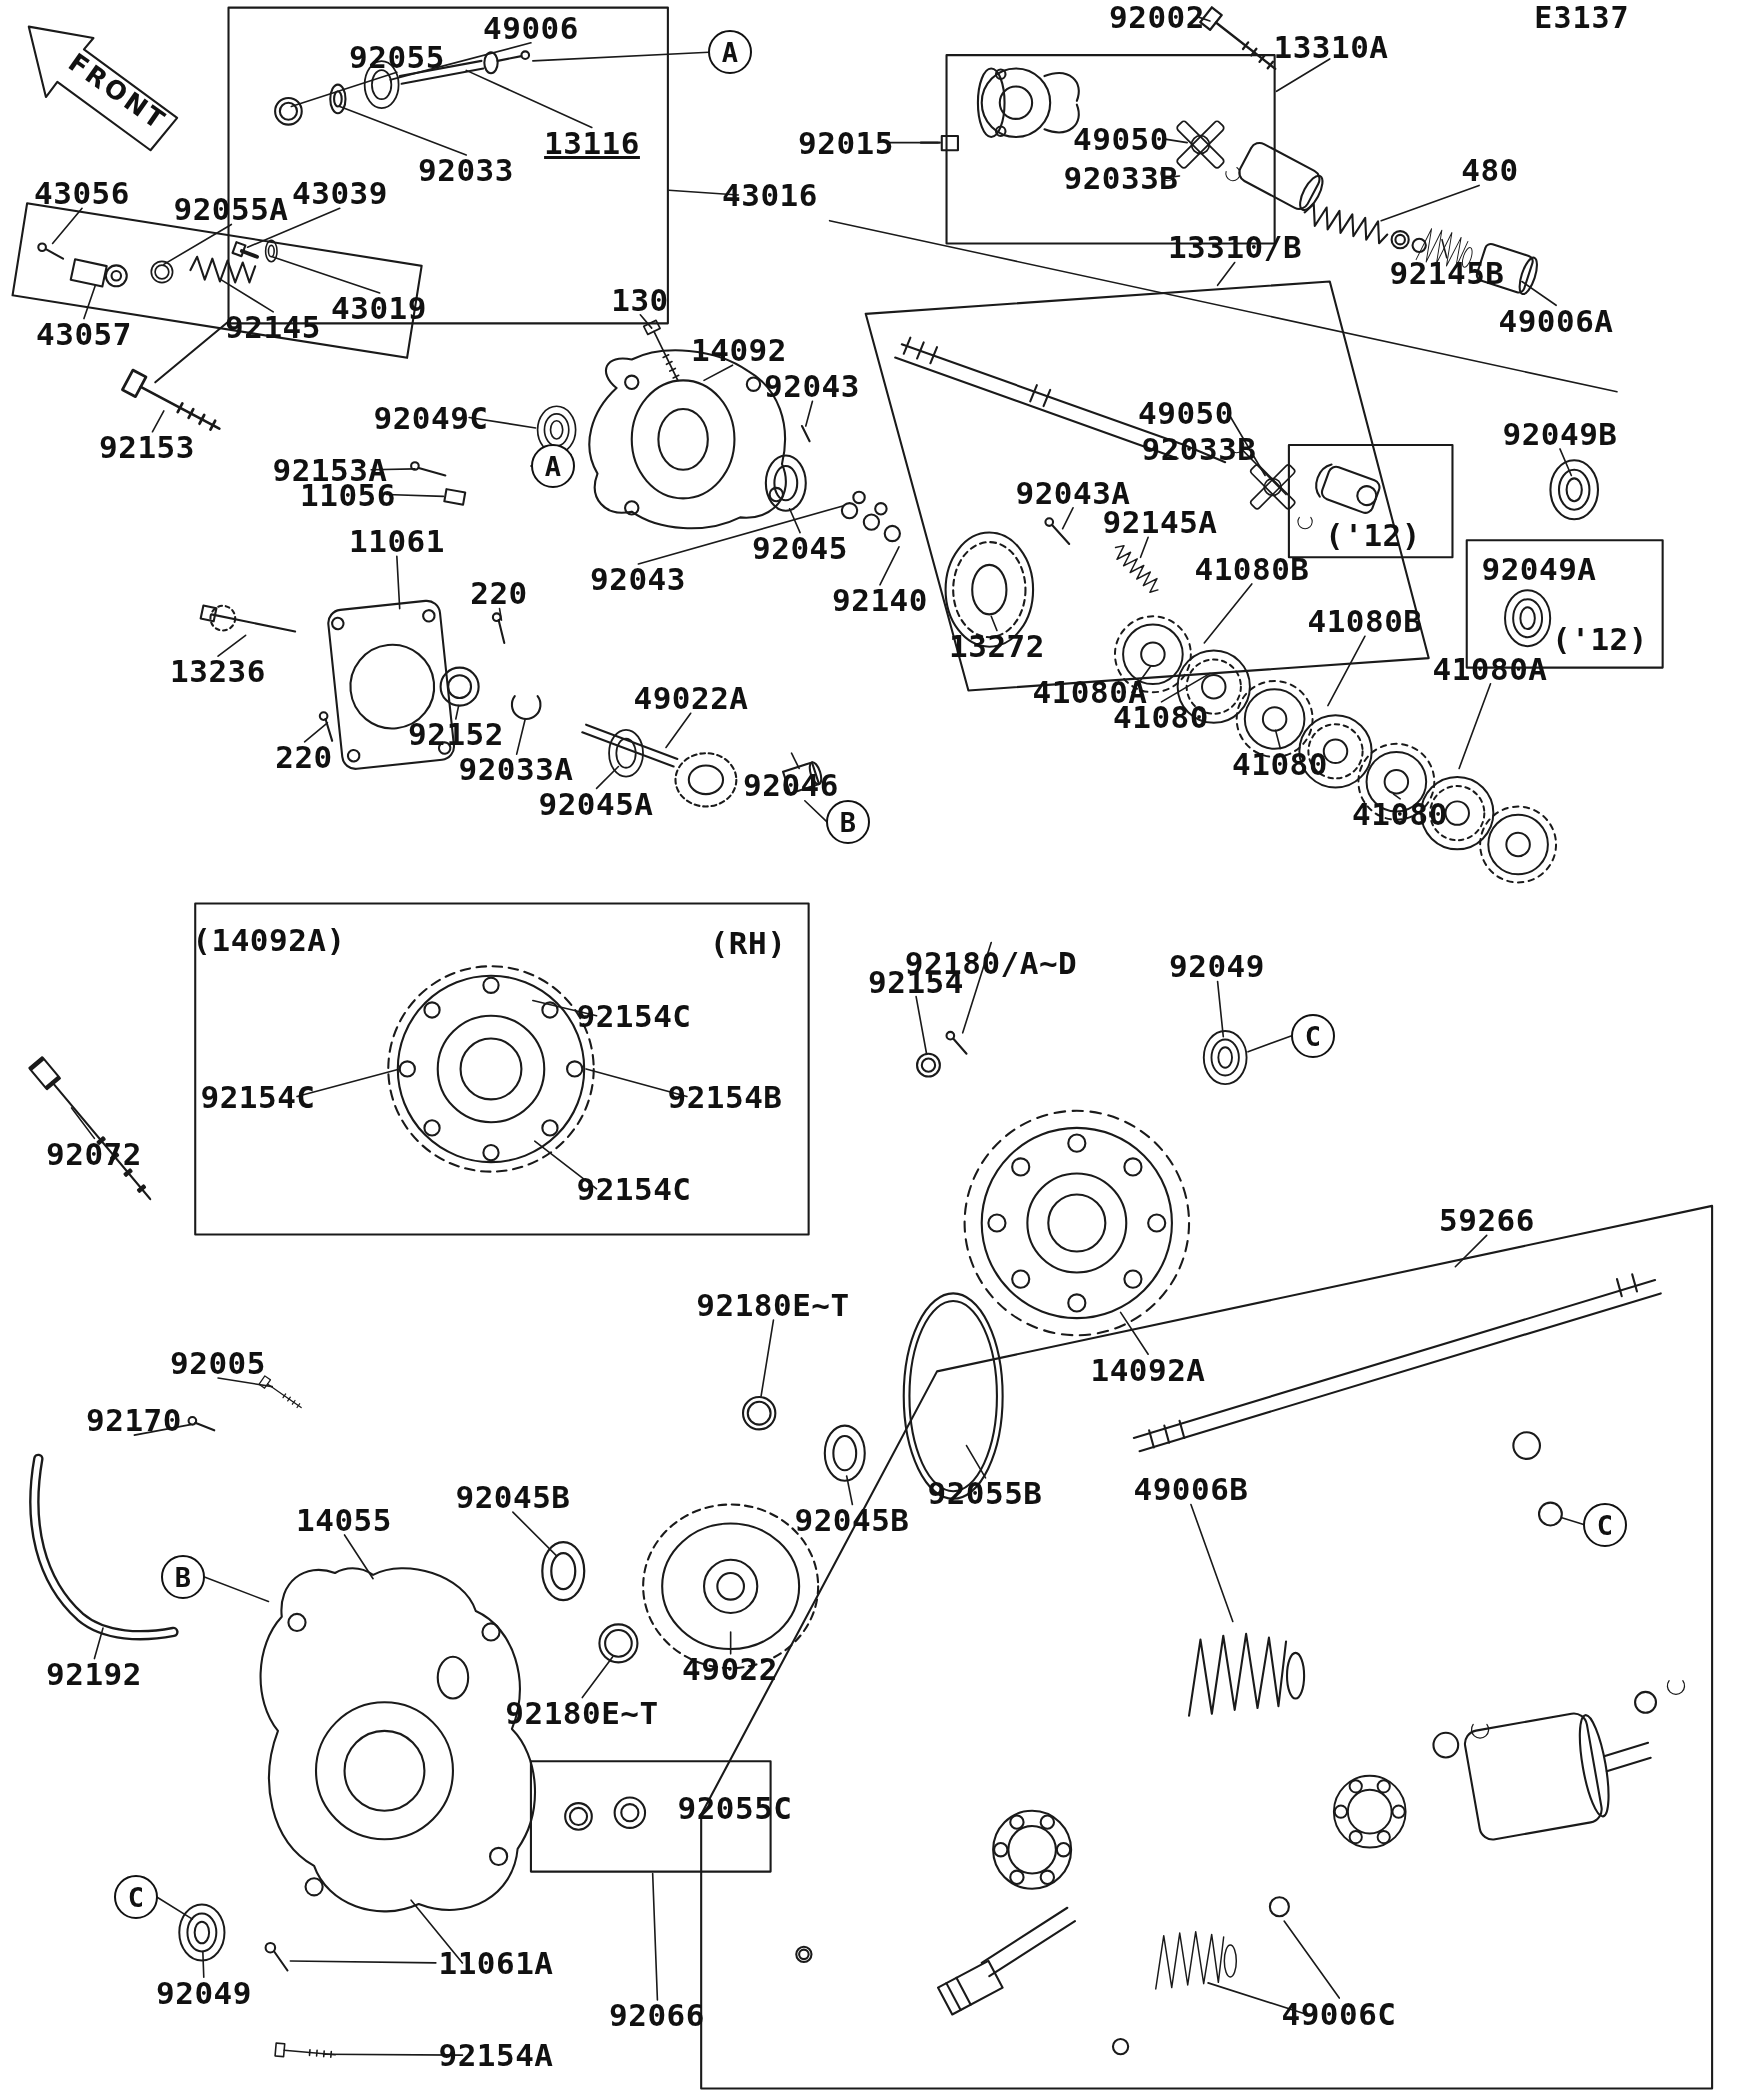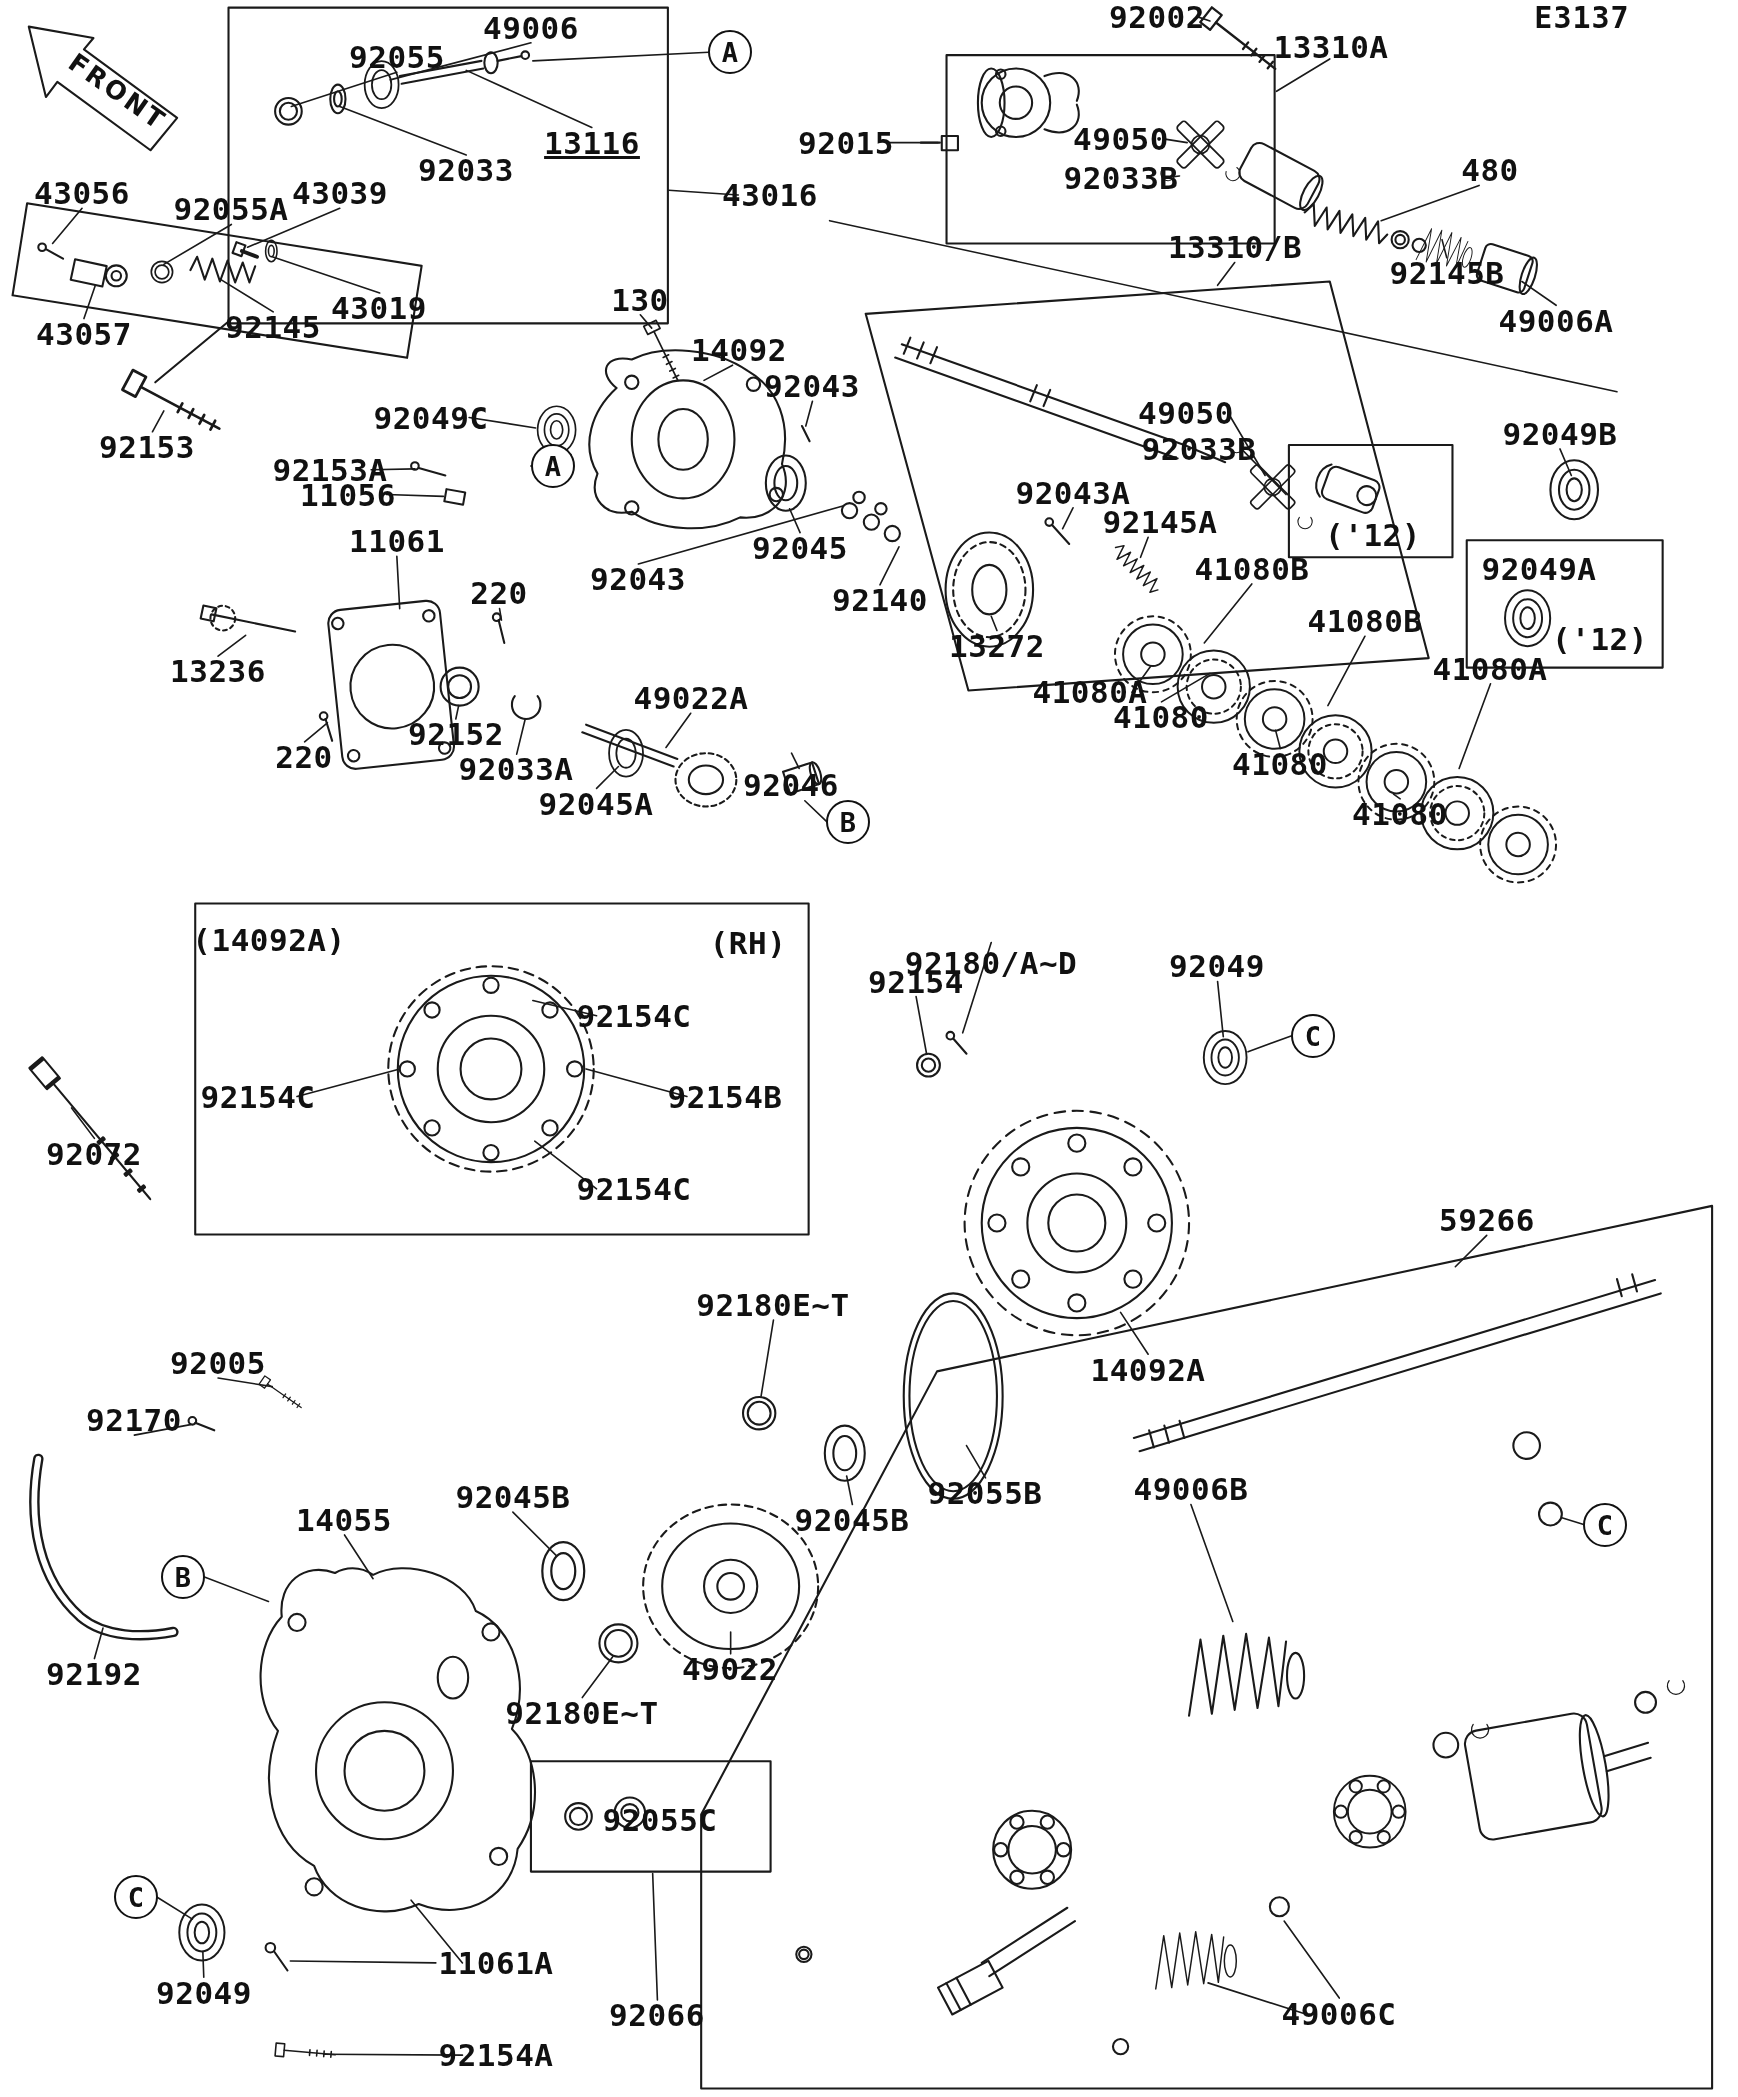--- a/index.html
+++ b/index.html
@@ -574,21 +574,21 @@
       <div class="plabel" style="left: 1148px; top: 1370px;">14092A</div>
       <div class="plabel" style="left: 134px; top: 1420px;">92170</div>
       <div class="plabel" style="left: 1191px; top: 1489px;">49006B</div>
       <div class="plabel" style="left: 513px; top: 1497px;">92045B</div>
       <div class="plabel" style="left: 985px; top: 1493px;">92055B</div>
       <div class="plabel" style="left: 344px; top: 1520px;">14055</div>
       <div class="plabel" style="left: 852px; top: 1520px;">92045B</div>
       <div class="plabel" style="left: 730px; top: 1669px;">49022</div>
       <div class="plabel" style="left: 94px; top: 1674px;">92192</div>
       <div class="plabel" style="left: 582px; top: 1713px;">92180E~T</div>
-      <div class="plabel" style="left: 660px; top: 1808px; margin-top: 12px;">92055C</div>
+      <div class="plabel" style="left: 735px; top: 1808px;">92055C</div>
       <div class="plabel" style="left: 496px; top: 1963px;">11061A</div>
       <div class="plabel" style="left: 204px; top: 1993px;">92049</div>
       <div class="plabel" style="left: 1339px; top: 2014px;">49006C</div>
       <div class="plabel" style="left: 657px; top: 2015px;">92066</div>
       <div class="plabel" style="left: 496px; top: 2055px;">92154A</div>
     </div>
 
   <div class="layer">
 
   <div class="callout" style="left: 730px; top: 52px;">A</div>

